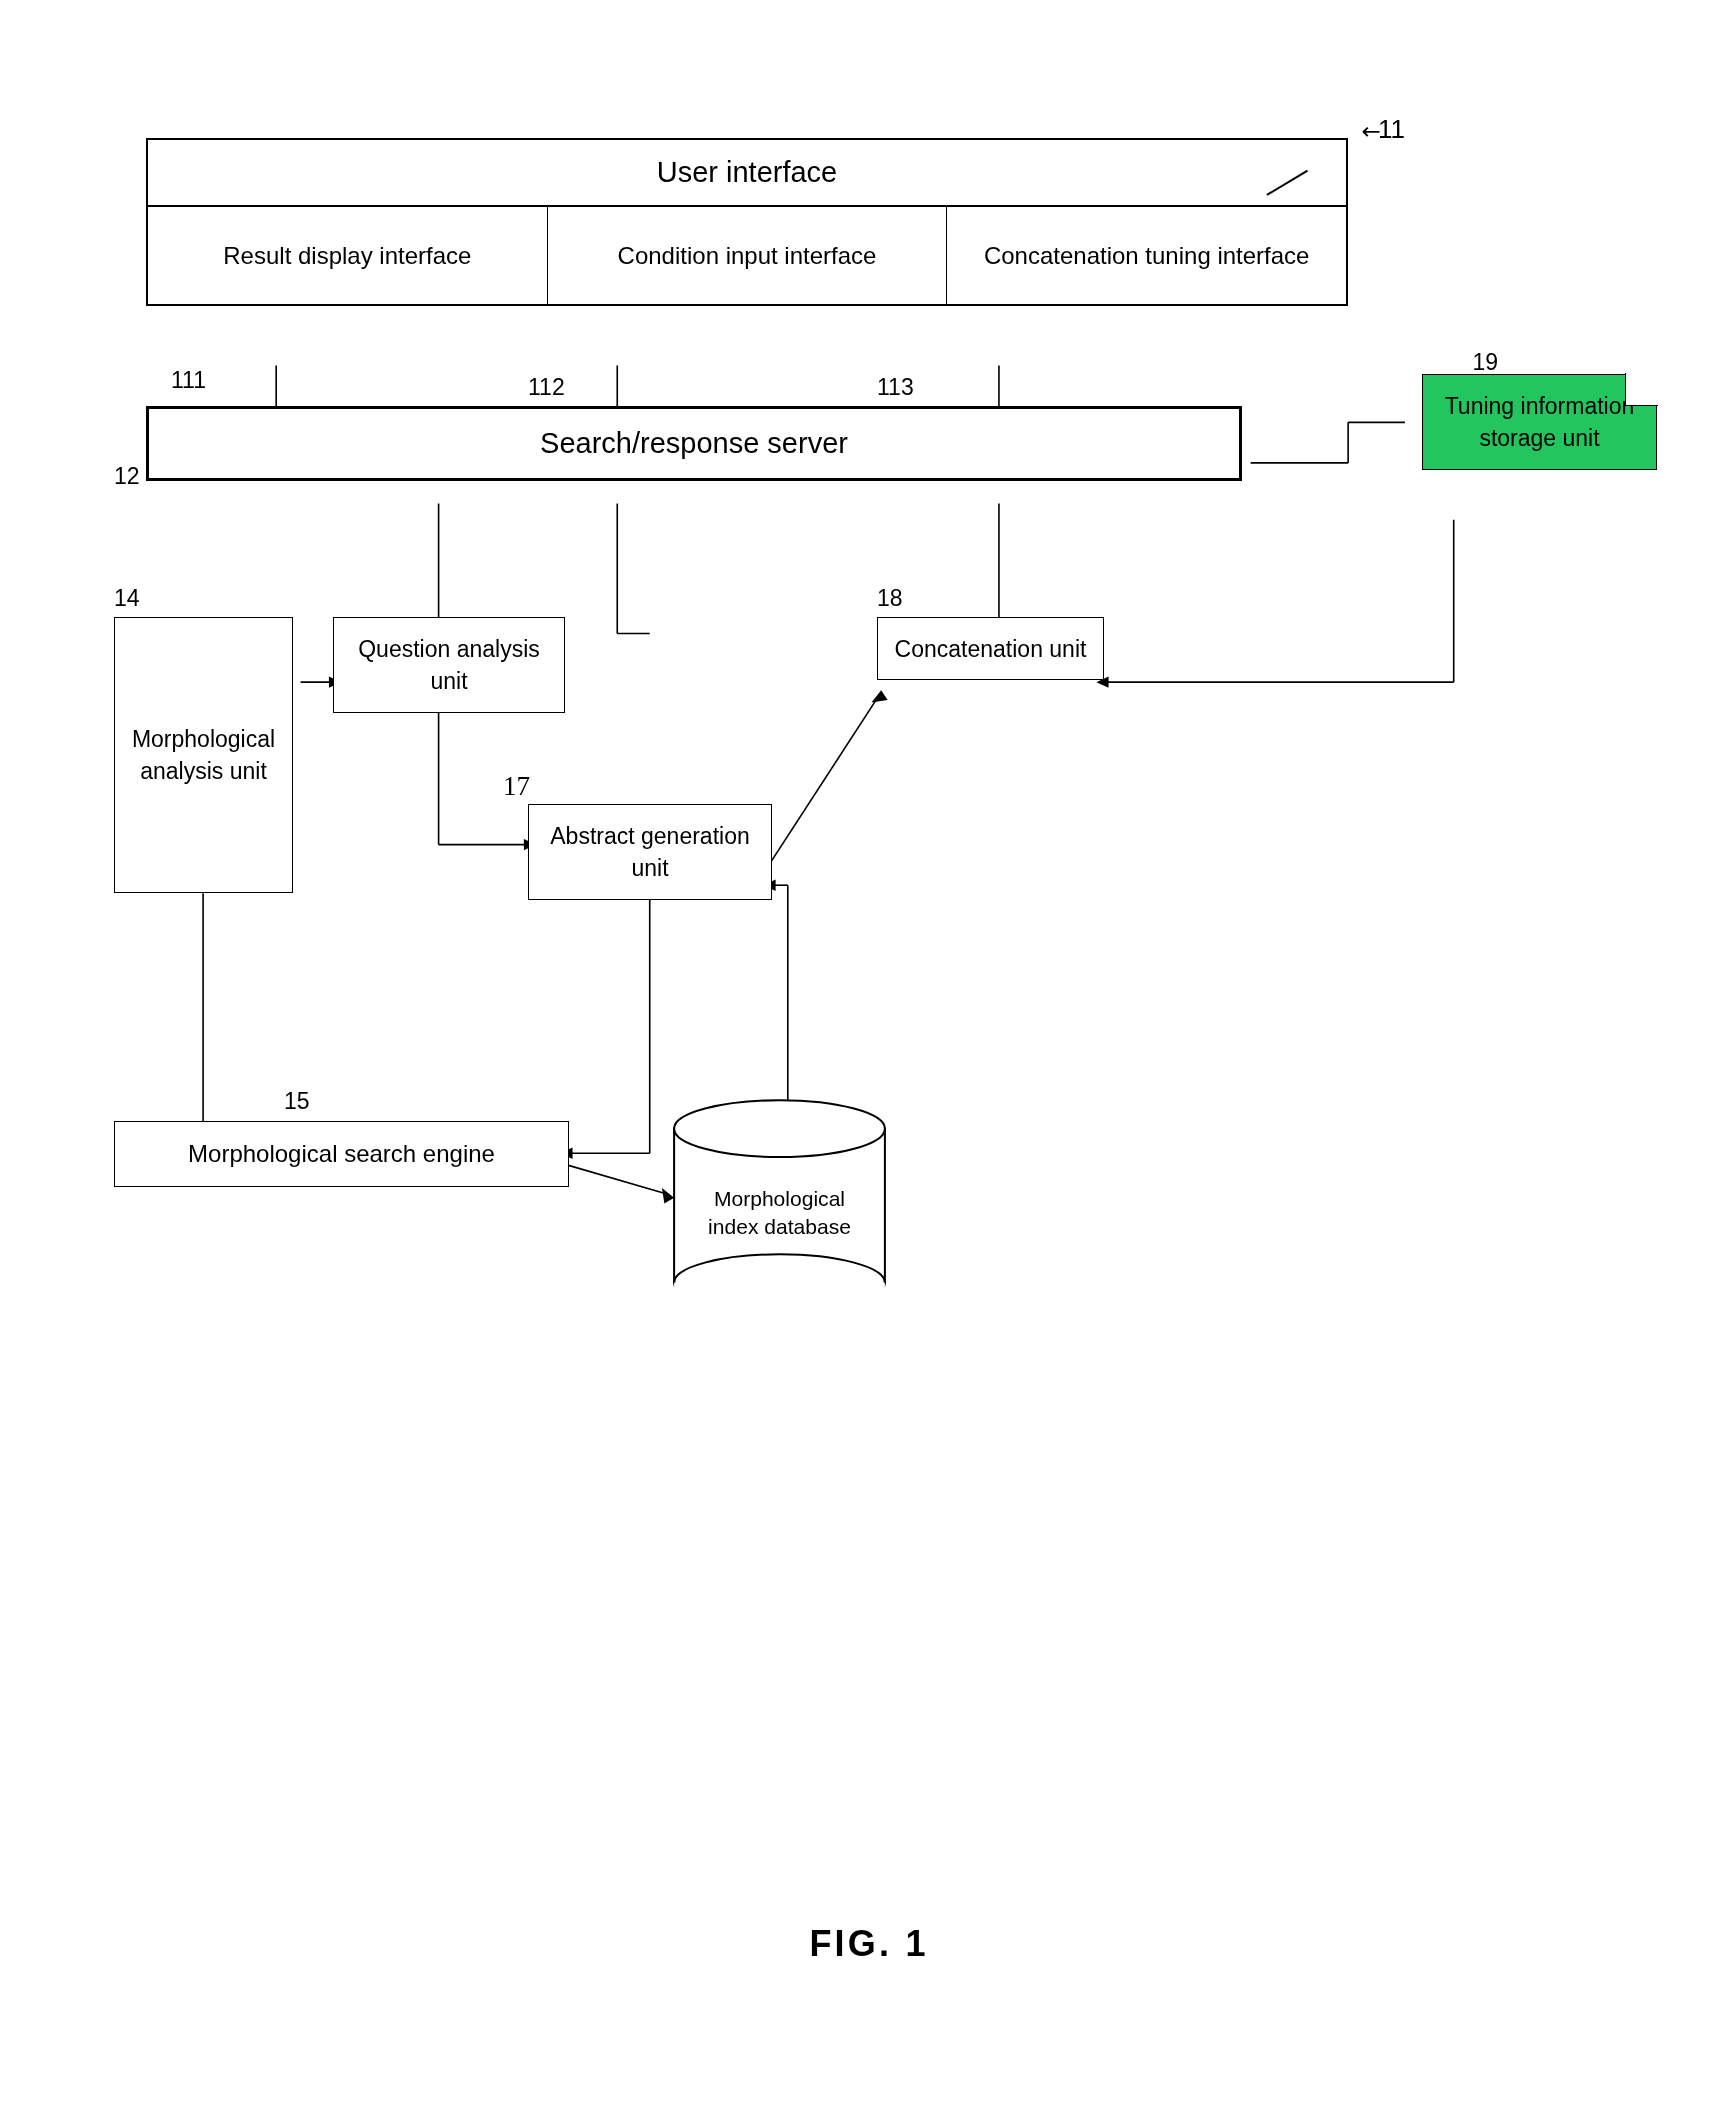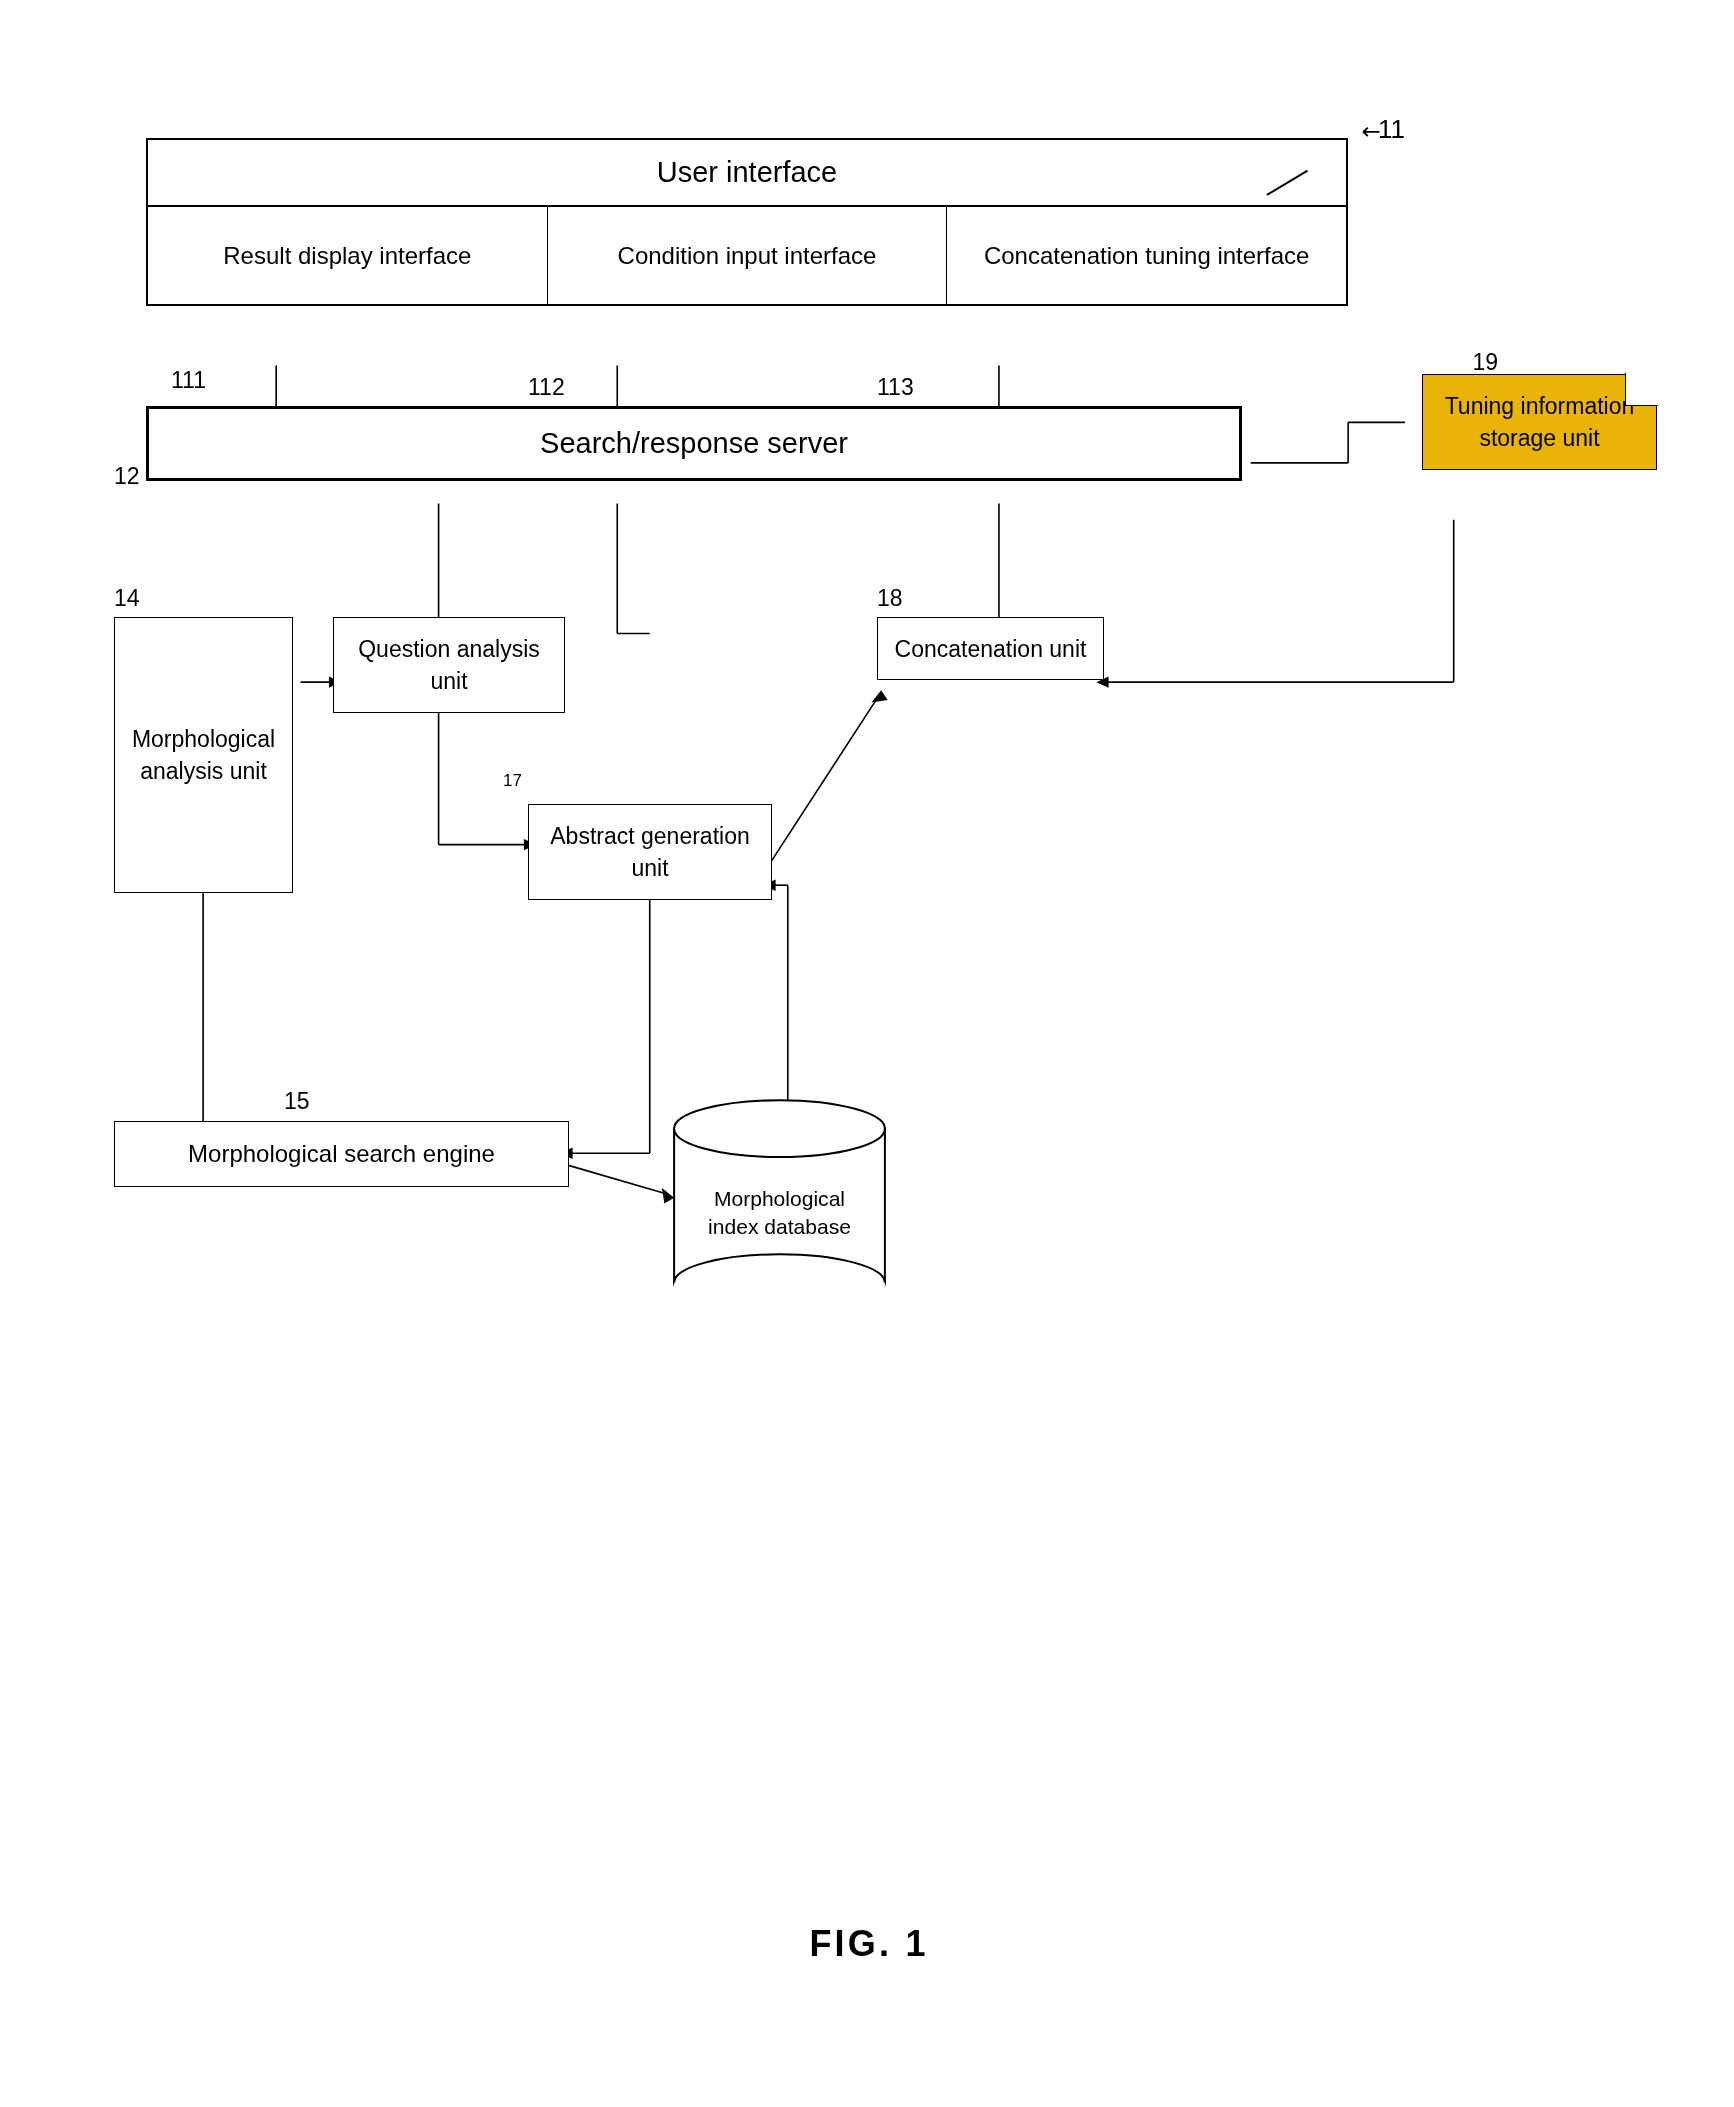--- a/index.html
+++ b/index.html
@@ -105,21 +105,21 @@
     .tuning-storage {
       position: absolute;
       top: 309px;
       right: 16px;
       width: 235px;
       border: 1.6px solid #000;
       padding: 14.6px 9.7px;
       font-size: 23px;
       text-align: center;
       line-height: 1.4;
-      background: #eab308;
+      background: #22c55e;
     }
 
     
     .tuning-storage::before {
       content: '';
       position: absolute;
       top: -1.6px;
       right: -1.6px;
       width: 32px;
       height: 32px;
@@ -202,21 +202,22 @@
       text-align: center;
       line-height: 1.4;
       background: #fff;
     }
 
     
     .ref-17 {
       position: absolute;
       top: 706px;
       left: 438px;
-      font-size: 17px;
+      font-size: 27px;
+      font-family: Liberation Serif, serif;
     }
 
     
     .abstract-generation {
       position: absolute;
       top: 739px;
       left: 463px;
       width: 244px;
       border: 1.6px solid #000;
       padding: 14.6px 11.4px;

